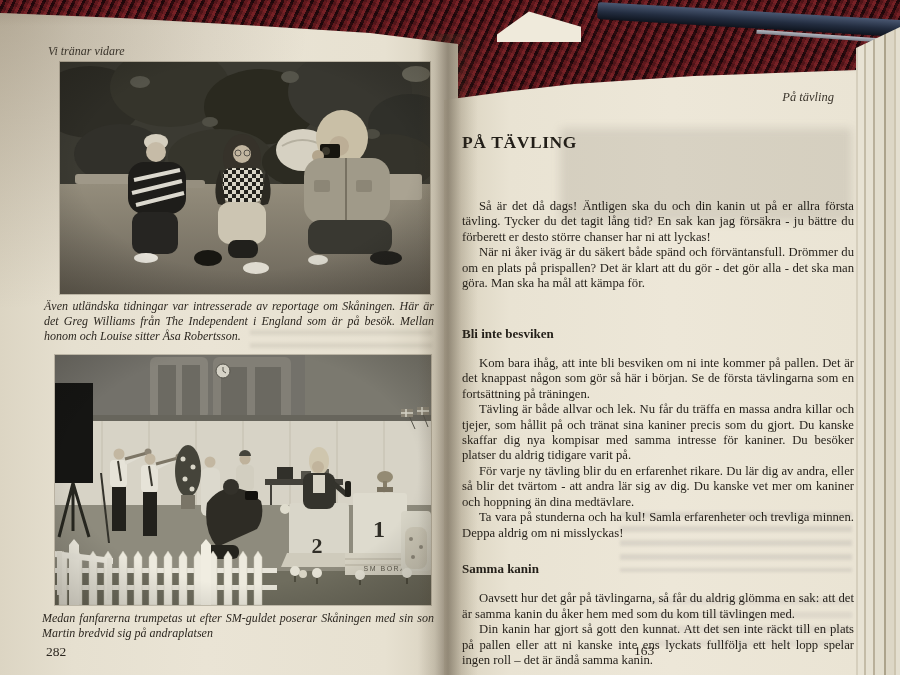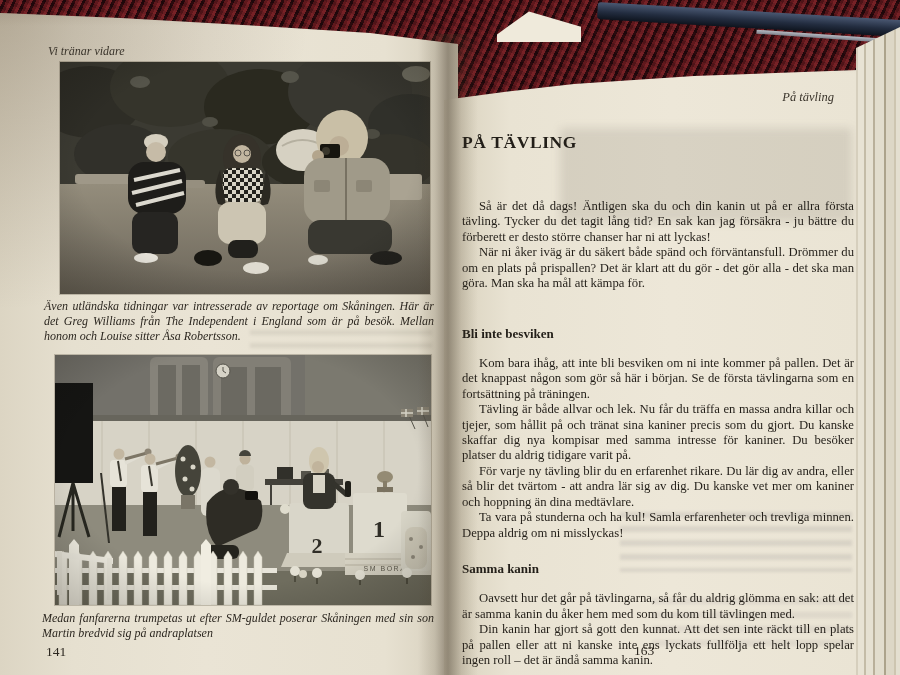--- a/index.html
+++ b/index.html
@@ -325,21 +325,21 @@
       <g>
         <polygon points="0,196 58,203 58,209 0,202" fill="#eeebe0"></polygon>
         <rect x="2" y="196" width="5" height="44" fill="#e8e5d9"></rect>
           <rect x="52" y="203" width="5" height="42" fill="#e8e5d9"></rect>
       </g>
       <rect width="376" height="250" fill="url(#vig2)"></rect>
     </svg>
   </div>
 
   <div class="lp-caption lp-caption2">Medan fanfarerna trumpetas ut efter SM-guldet poserar Skåningen med sin son Martin bredvid sig på andraplatsen</div>
-  <div class="pagenum lp-pagenum">141</div>
+  <div class="pagenum lp-pagenum">282</div>
 </div>
 
 <div class="page-flap"></div>
 
 <div class="page page-right">
   <div class="bleed bleed-a"></div>
   <div class="bleed bleed-b"></div>
   <div class="bleed bleed-c"></div>
 
   <div class="rp-header">På tävling</div>

